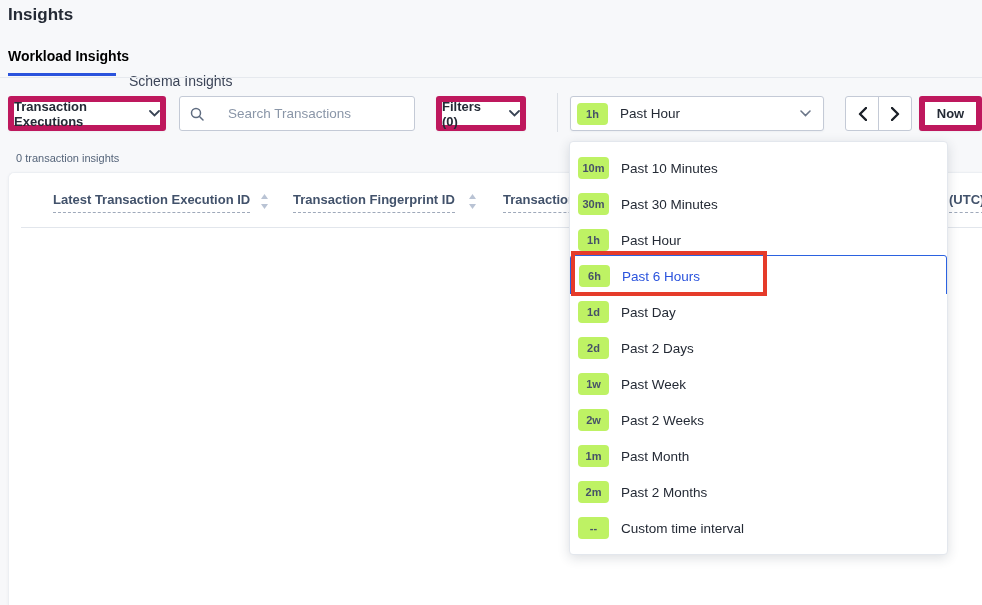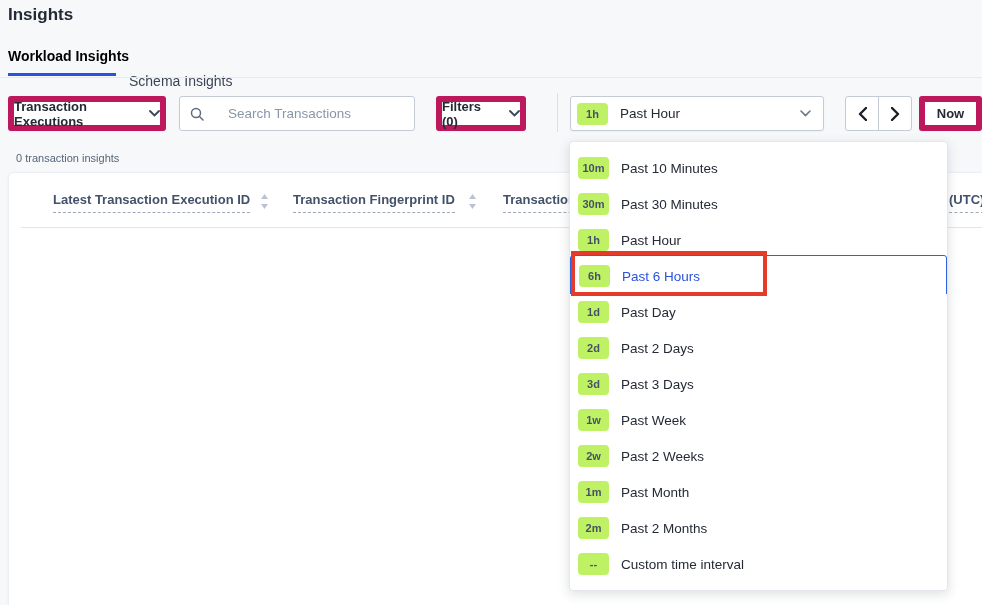--- a/index.html
+++ b/index.html
@@ -233,24 +233,20 @@
     </div>
     <div class="dd-item">
       <span class="pill">1d</span>
       <span class="dd-label">Past Day</span>
     </div>
     <div class="dd-item">
       <span class="pill">2d</span>
       <span class="dd-label">Past 2 Days</span>
     </div>
     <div class="dd-item">
-      <span class="pill">3d</span>
-      <span class="dd-label">Past 3 Days</span>
-    </div>
-    <div class="dd-item">
       <span class="pill">1w</span>
       <span class="dd-label">Past Week</span>
     </div>
     <div class="dd-item">
       <span class="pill">2w</span>
       <span class="dd-label">Past 2 Weeks</span>
     </div>
     <div class="dd-item">
       <span class="pill">1m</span>
       <span class="dd-label">Past Month</span>

